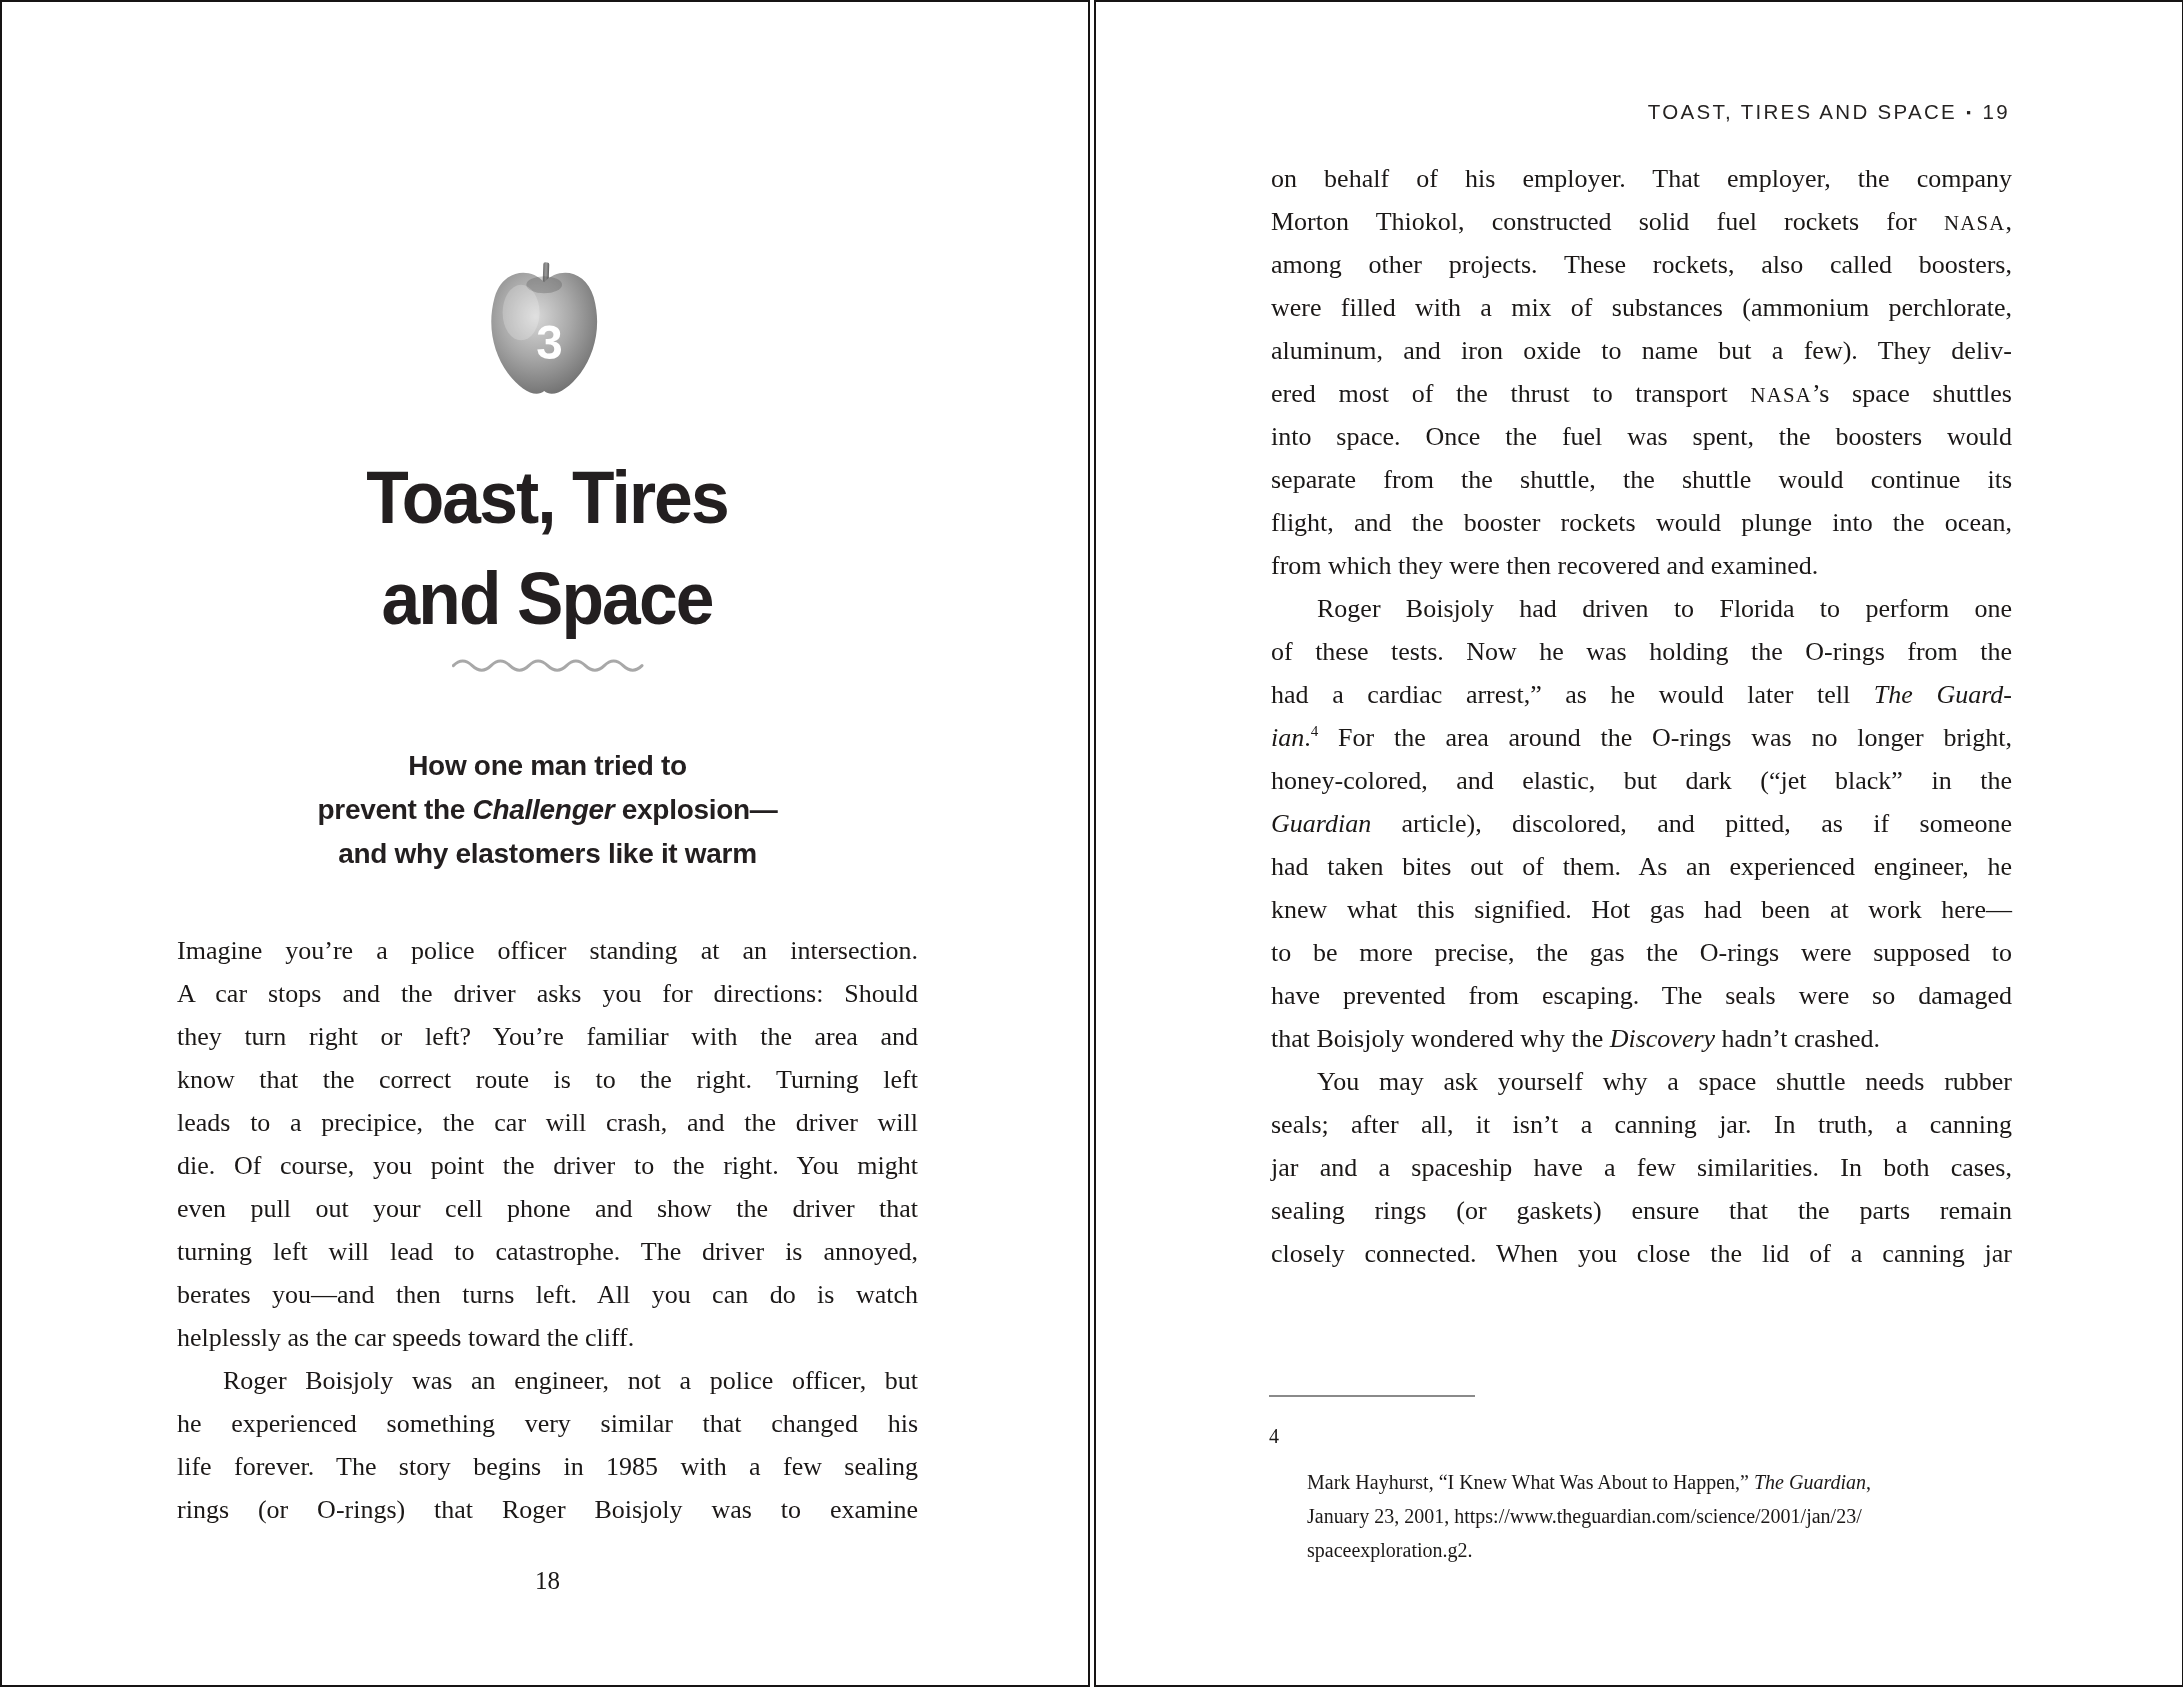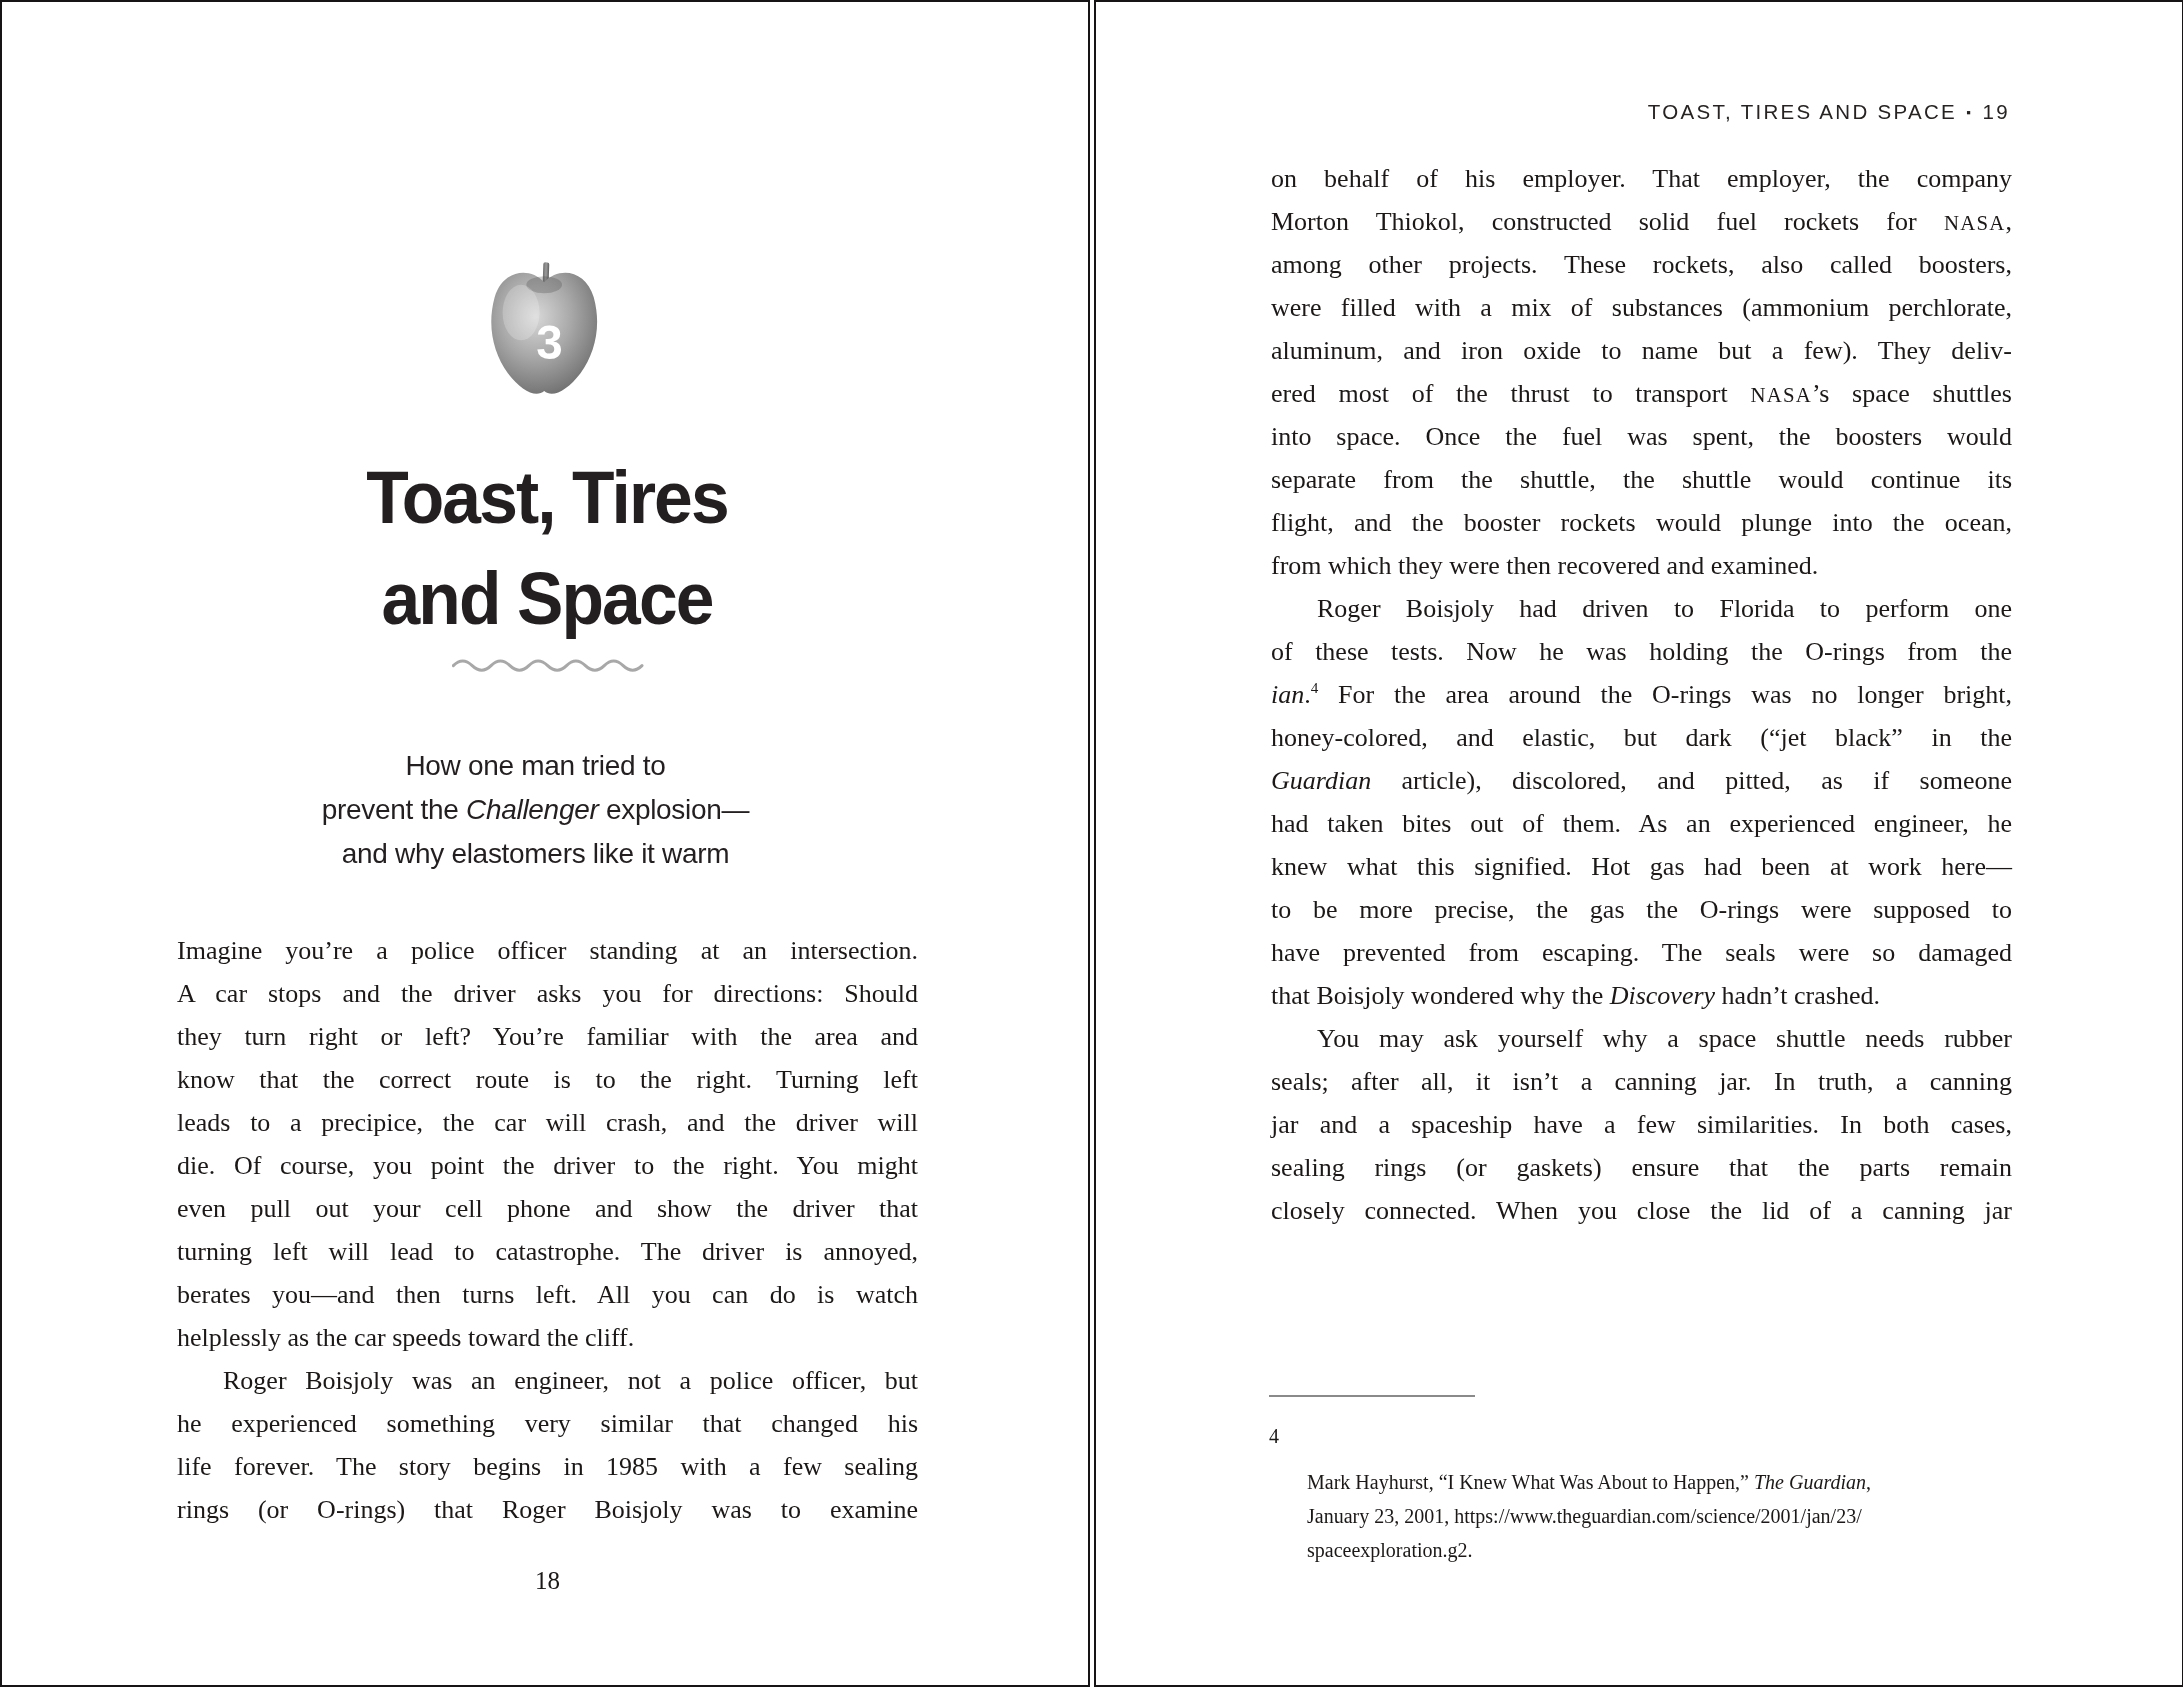--- a/index.html
+++ b/index.html
@@ -26,22 +26,22 @@
   
   .apple-wrap{position:absolute;left:486px;top:259px;width:119px;height:142px;}
   .chapter-title{
     position:absolute;left:0;top:445px;width:1090px;text-align:center;
     font-family:"Liberation Sans", sans-serif;font-weight:700;
     font-size:74px;line-height:101px;color:var(--title-ink);
     letter-spacing:-2px;transform:scaleX(0.94);
   }
   .squiggle-wrap{position:absolute;left:450px;top:655px;width:192px;height:14.6px;}
   .chapter-subtitle{
-    position:absolute;left:163px;top:742px;width:741px;
-    font-family:"Liberation Sans", sans-serif;font-weight:400;
+    position:absolute;left:175px;top:742px;width:741px;
+    font-family:"Liberation Sans", sans-serif;font-weight:700;
     font-size:28px;color:var(--title-ink);letter-spacing:-0.3px;
   }
   .sub-line{text-align:center;height:44px;line-height:44px;white-space:nowrap;}
 
   .body-block{position:absolute;left:175px;width:741px;font-size:26px;margin-top:15px;}
   #left-body{top:912px;}
   #right-body{top:140px;}
   .bl{
     height:43px;line-height:43px;white-space:nowrap;
     text-align:justify;text-align-last:justify;
@@ -153,20 +153,21 @@
       <div class="bl"><span>among other projects. These rockets, also called boosters,</span></div>
       <div class="bl"><span>were filled with a mix of substances (ammonium perchlorate,</span></div>
       <div class="bl"><span>aluminum, and iron oxide to name but a few). They deliv-</span></div>
       <div class="bl"><span>ered most of the thrust to transport </span><span class="sc">NASA</span><span>’s space shuttles</span></div>
       <div class="bl"><span>into space. Once the fuel was spent, the boosters would</span></div>
       <div class="bl"><span>separate from the shuttle, the shuttle would continue its</span></div>
       <div class="bl"><span>flight, and the booster rockets would plunge into the ocean,</span></div>
       <div class="bl nj"><span>from which they were then recovered and examined.</span></div>
       <div class="bl ind"><span>Roger Boisjoly had driven to Florida to perform one</span></div>
       <div class="bl"><span>of these tests. Now he was holding the O-rings from the</span></div>
+      <div class="bl"><span>had a cardiac arrest,” as he would later tell </span><span class="i">The Guard-</span></div>
       <div class="bl"><span class="i">ian</span><span>.</span><span class="sup">4</span><span> For the area around the O-rings was no longer bright,</span></div>
       <div class="bl"><span>honey-colored, and elastic, but dark (“jet black” in the</span></div>
       <div class="bl"><span class="i">Guardian</span><span> article), discolored, and pitted, as if someone</span></div>
       <div class="bl"><span>had taken bites out of them. As an experienced engineer, he</span></div>
       <div class="bl"><span>knew what this signified. Hot gas had been at work here—</span></div>
       <div class="bl"><span>to be more precise, the gas the O-rings were supposed to</span></div>
       <div class="bl"><span>have prevented from escaping. The seals were so damaged</span></div>
       <div class="bl nj"><span>that Boisjoly wondered why the </span><span class="i">Discovery</span><span> hadn’t crashed.</span></div>
       <div class="bl ind"><span>You may ask yourself why a space shuttle needs rubber</span></div>
       <div class="bl"><span>seals; after all, it isn’t a canning jar. In truth, a canning</span></div>

